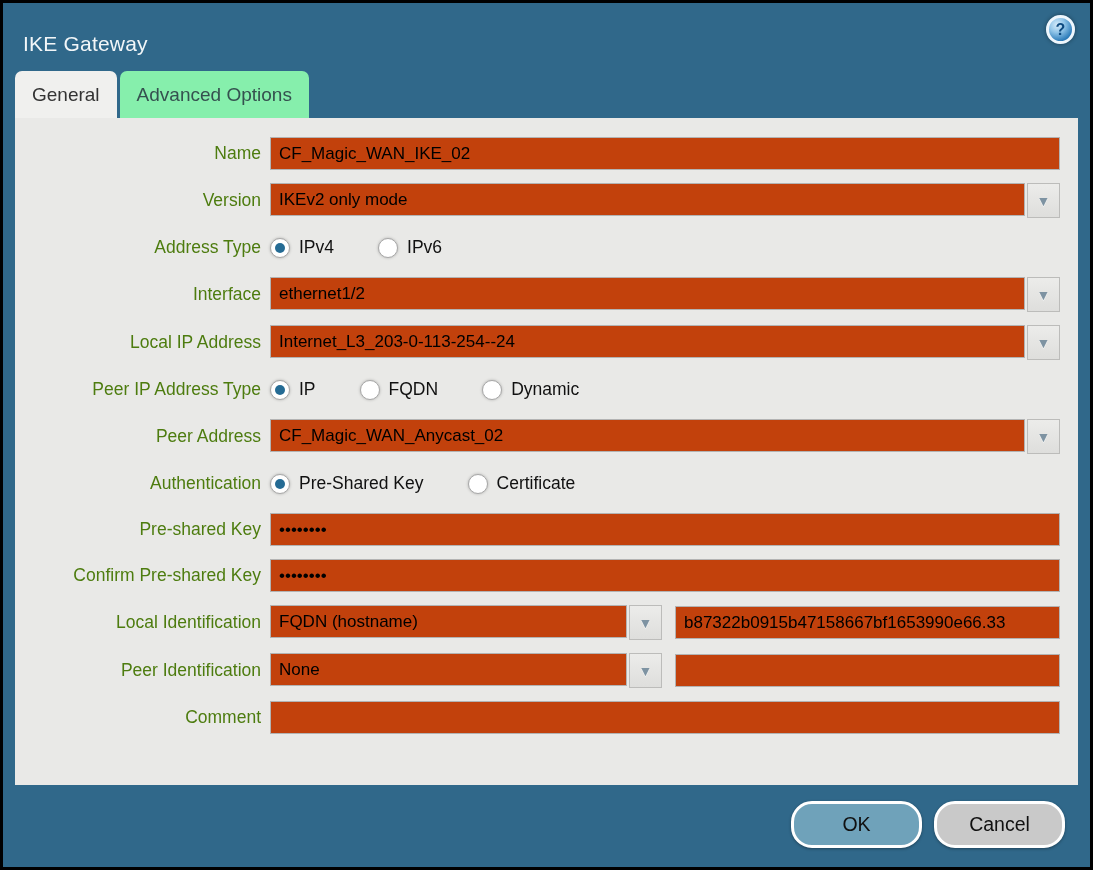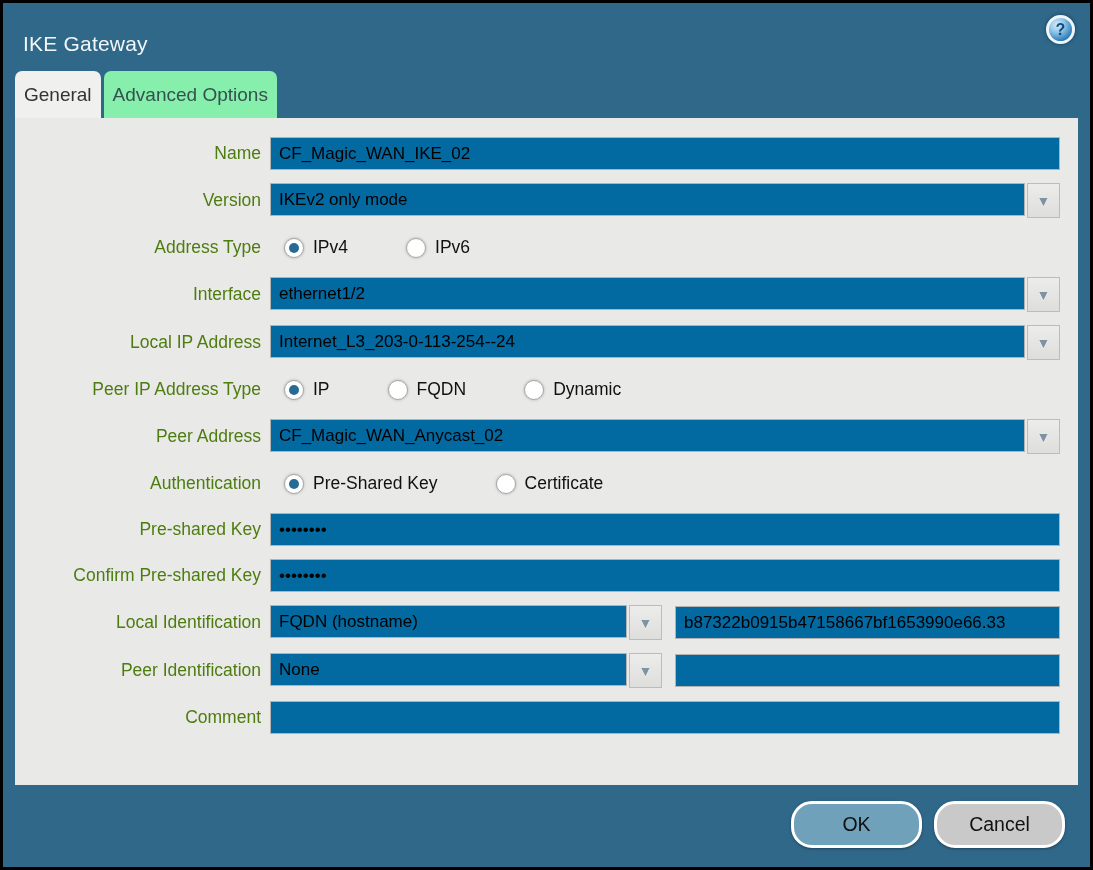--- a/index.html
+++ b/index.html
@@ -52,21 +52,21 @@
     display: flex;
     align-items: flex-end;
     gap: 3px;
     padding-left: 12px;
     height: 50px;
   }
   .tab {
     height: 47px;
     display: flex;
     align-items: center;
-    padding: 0 9px;
+    padding: 0 17px;
     font-size: 19px;
     border-radius: 7px 7px 0 0;
     cursor: pointer;
   }
   .tab.active {
     background: #f0f0ee;
     color: #333;
   }
   .tab.inactive {
     background: #86efac;
@@ -91,21 +91,21 @@
     text-align: right;
     padding-right: 9px;
     font-size: 17.5px;
     color: #4d7c0f;
     white-space: nowrap;
   }
   .field-area { flex: 1; display: flex; align-items: center; }
   input.text-input {
     height: 33px;
     border: 1px solid #b3b3b3;
-    background: #0369a1;
+    background: #c2410c;
     font-family: "Liberation Sans", sans-serif;
     font-size: 17px;
     color: #000;
     padding: 0 8px;
     width: 100%;
     outline: none;
   }
   .select-group { display: flex; align-items: flex-start; width: 100%; }
   .select-group input.text-input { flex: 1; }
   .dd-btn {
@@ -120,21 +120,21 @@
     cursor: pointer;
     flex: 0 0 33px;
   }
   .dd-arrow {
     color: #7e93a2;
     font-size: 14px;
     line-height: 1;
     text-shadow: 0 1px 0 rgba(255,255,255,0.7);
   }
   
-  .radio-item { display: flex; align-items: center; margin-right: 44px; cursor: pointer; margin-left: 14px; }
+  .radio-item { display: flex; align-items: center; margin-right: 44px; cursor: pointer; }
   .radio {
     width: 20px;
     height: 20px;
     border-radius: 50%;
     background: #fff;
     border: 1px solid #a8a8a8;
     box-shadow: 0 0 3px rgba(0,0,0,0.25);
     position: relative;
     flex: 0 0 20px;
   }

